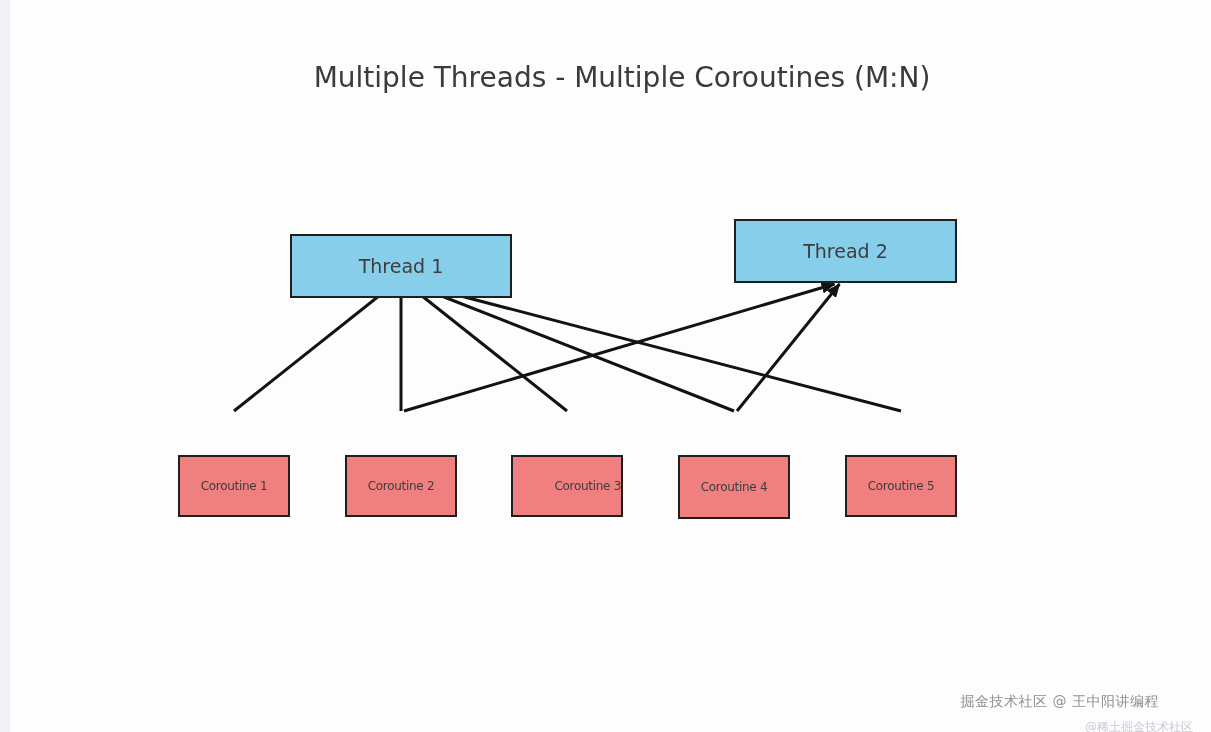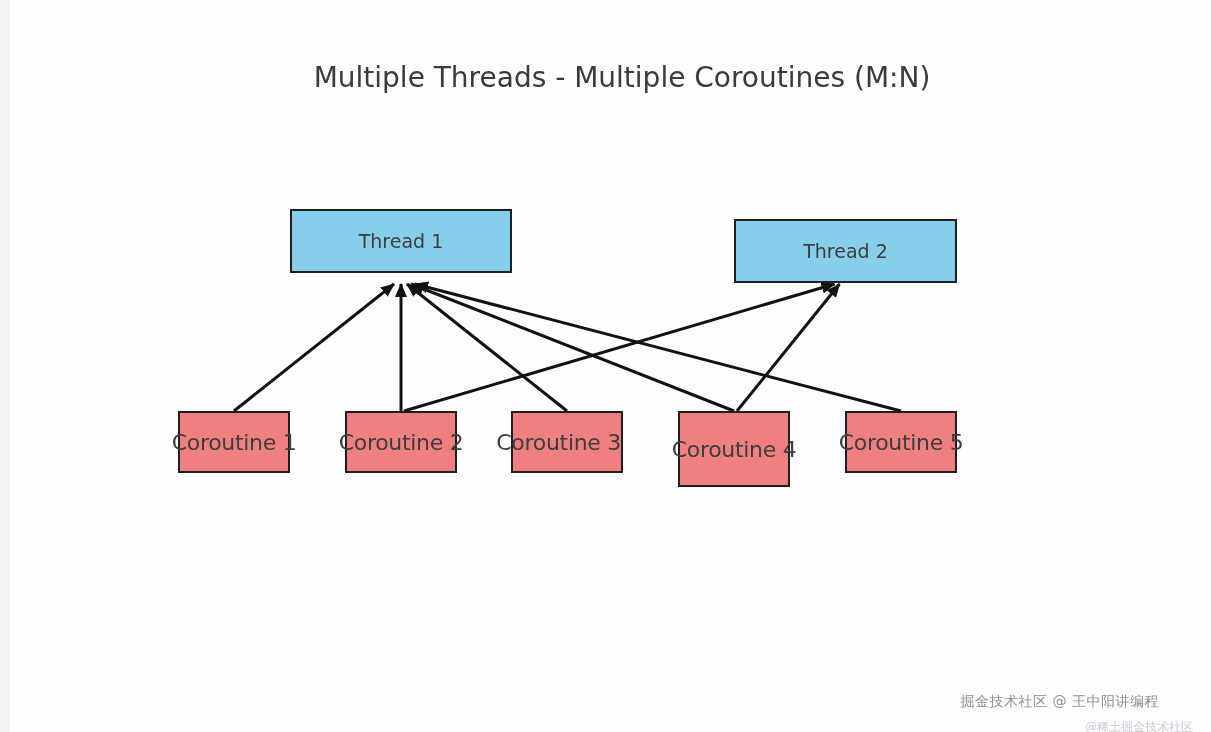--- a/index.html
+++ b/index.html
@@ -42,22 +42,23 @@
     align-items: center;
     justify-content: center;
     color: var(--node-text, #3d3d3d);
   }
   .thread-node {
     background: var(--thread-fill, #87CEEB);
     font-size: 19px;
   }
   .coroutine-node {
     background: var(--coroutine-fill, #F08080);
-    font-size: 22px;
+    font-size: 12px;
     letter-spacing: -0.3px;
+    margin-top: 44px;
   }
   .node-label { white-space: nowrap; }
   .watermark-main {
     position: absolute;
     top: 693px;
     right: 52px;
     font-size: 14px;
     letter-spacing: 0.5px;
     color: var(--watermark-text, #8f8f93);
     white-space: nowrap;
@@ -90,41 +91,41 @@
         <line x1="234" y1="411" x2="394" y2="284" stroke="#121212" stroke-width="3" marker-end="url(#arrowhead)"></line>
         <line x1="401" y1="411" x2="401" y2="284" stroke="#121212" stroke-width="3" marker-end="url(#arrowhead)"></line>
         <line x1="567" y1="411" x2="407" y2="284" stroke="#121212" stroke-width="3" marker-end="url(#arrowhead)"></line>
         <line x1="734" y1="411" x2="411" y2="284" stroke="#121212" stroke-width="3" marker-end="url(#arrowhead)"></line>
         <line x1="901" y1="411" x2="415" y2="284" stroke="#121212" stroke-width="3" marker-end="url(#arrowhead)"></line>
         <line x1="404" y1="411" x2="834.5" y2="284" stroke="#121212" stroke-width="3" marker-end="url(#arrowhead)"></line>
         <line x1="737" y1="411" x2="839.5" y2="284" stroke="#121212" stroke-width="3" marker-end="url(#arrowhead)"></line>
       </g>
   </svg>
 
-  <div class="node thread-node" style="left: 290px; top: 209px; width: 222px; height: 64px;">
+  <div class="node thread-node" style="left: 290px; top: 234px; width: 222px; height: 64px;">
     <span class="node-label">Thread 1</span>
   </div>
 
   <div class="node thread-node" style="left: 734px; top: 219px; width: 223px; height: 64px; align-items: center;">
     <span class="node-label">Thread 2</span>
   </div>
 
   <div class="node coroutine-node" style="left: 178px; top: 411px; width: 112px; height: 62px;">
     <span class="node-label">Coroutine 1</span>
   </div>
 
   <div class="node coroutine-node" style="left: 345px; top: 411px; width: 112px; height: 62px; text-align: center;">
     <span class="node-label">Coroutine 2</span>
   </div>
 
   <div class="node coroutine-node" style="left: 511px; top: 411px; width: 112px; height: 62px; justify-content: flex-end;">
     <span class="node-label">Coroutine 3</span>
   </div>
 
-  <div class="node coroutine-node" style="left: 678px; top: 411px; width: 112px; height: 76px;">
+  <div class="node coroutine-node" style="left: 678px; top: 411px; width: 112px; height: 64px;">
     <span class="node-label">Coroutine 4</span>
   </div>
 
   <div class="node coroutine-node" style="left: 845px; top: 411px; width: 112px; height: 62px;">
     <span class="node-label">Coroutine 5</span>
   </div>
 
   <div class="watermark-main">掘金技术社区 @ 王中阳讲编程</div>
 
   <div class="watermark-faint">@稀土掘金技术社区</div>

